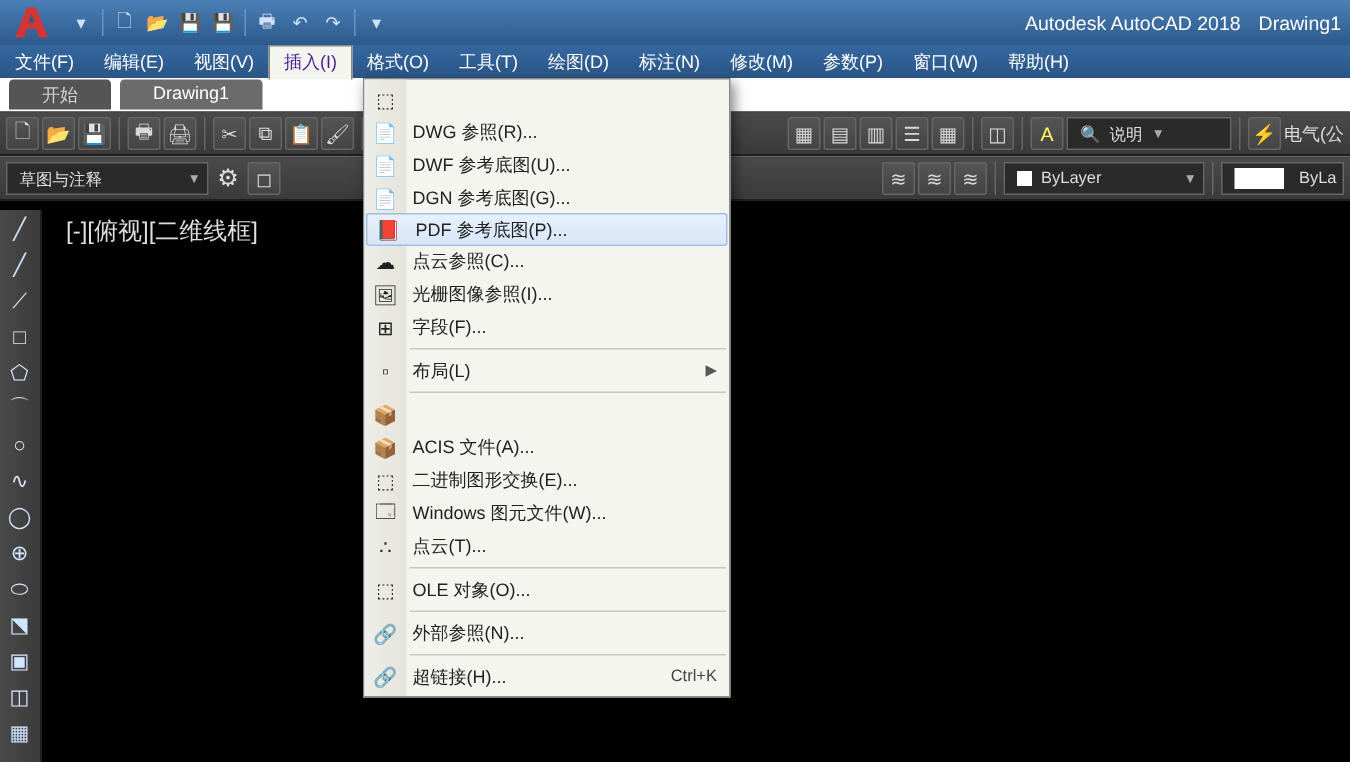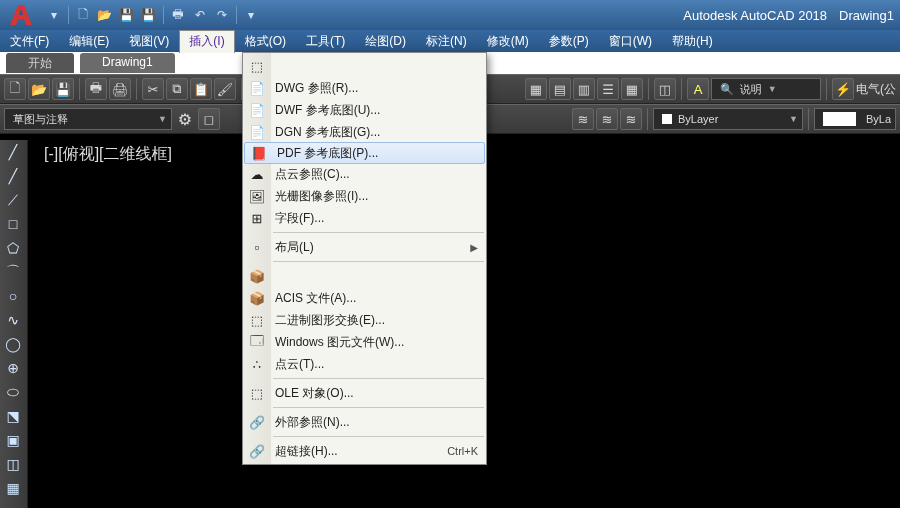--- a/index.html
+++ b/index.html
@@ -136,33 +136,33 @@
     <span class="dd">▼</span>
   </div>
   <div class="tsep"></div>
   <div class="tbtn" style="color:#fb5;">⚡</div>
   <span style="color:#ddd;font-size:12px;">电气(公</span>
 </div>
 </div>
 
 <div class="tbwrap">
 <div class="tb">
-  <div class="tdrop" style="width:168px;">
+  <div class="tdrop" style="width:135px;">
     <span>草图与注释</span>
     <span style="flex:1"></span>
         <span class="dd">▼</span>
   </div>
   <div class="gear">⚙</div>
   <div class="tbtn">◻</div>
   <div style="flex:1"></div>
   <div class="tbtn">≋</div>
   <div class="tbtn">≋</div>
   <div class="tbtn">≋</div>
   <div class="tsep"></div>
-  <div class="tdrop" style="width:150px;">
+  <div class="tdrop" style="width:134px;">
     <span style="width:10px;height:10px;background:#fff;display:inline-block;"></span>
     <span>ByLayer</span>
     <span style="flex:1"></span>
         <span class="dd">▼</span>
   </div>
   <div class="tsep"></div>
   <div class="tdrop" style="width:82px;">
     <span class="bylayer-sw"></span>
     <span>ByLa</span>
   </div>

